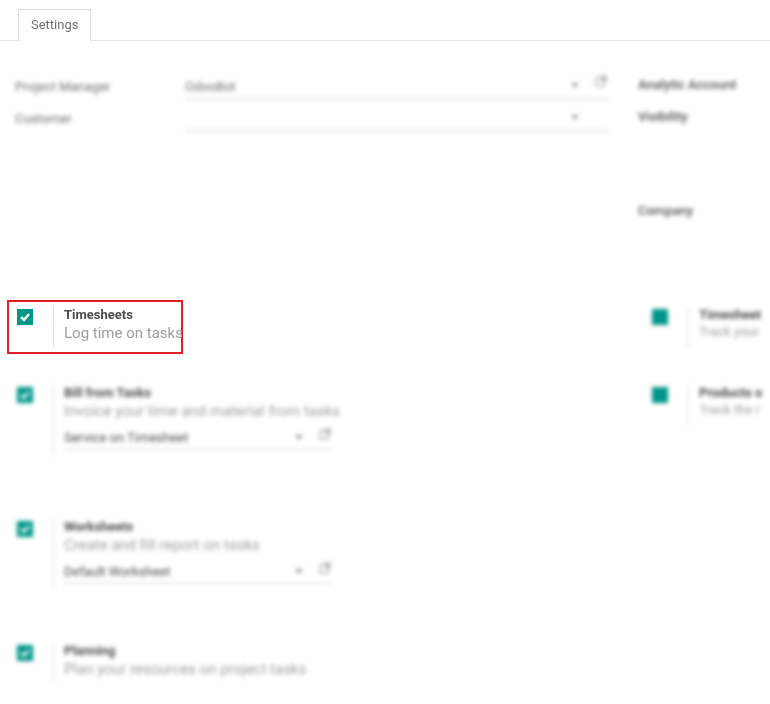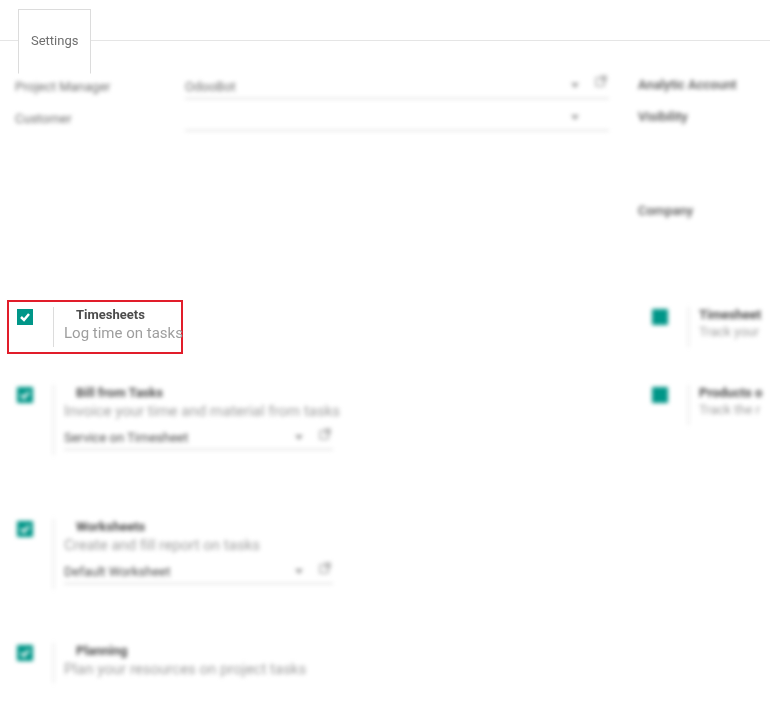--- a/index.html
+++ b/index.html
@@ -20,21 +20,21 @@
     height: 40px;
     border-bottom: 1px solid #e5e5e5;
     margin-left: 0;
   }
   .tab {
     position: absolute;
     left: 18px;
     top: 9px;
     height: 31px;
     line-height: 30px;
-    padding: 16px 12px;
+    padding: 0 12px;
     border: 1px solid #dcdcdc;
     border-bottom: 1px solid #ffffff;
     background: #ffffff;
     color: #6f6f6f;
     font-size: 13px;
     border-radius: 0;
   }
 
   
   .content {
@@ -126,21 +126,20 @@
   }
   .opt .body {
     position: absolute;
     left: 47px;
     top: 0;
   }
   .opt .title {
     font-weight: 700;
     color: #4c4c4c;
     font-size: 13px;
-    margin-left: 12px;
   }
   .opt .desc {
     color: #9e9e9e;
     font-size: 15px;
     margin-top: 2px;
   }
   .opt .sub-select {
     margin-top: 6px;
     position: relative;
     width: 245px;

